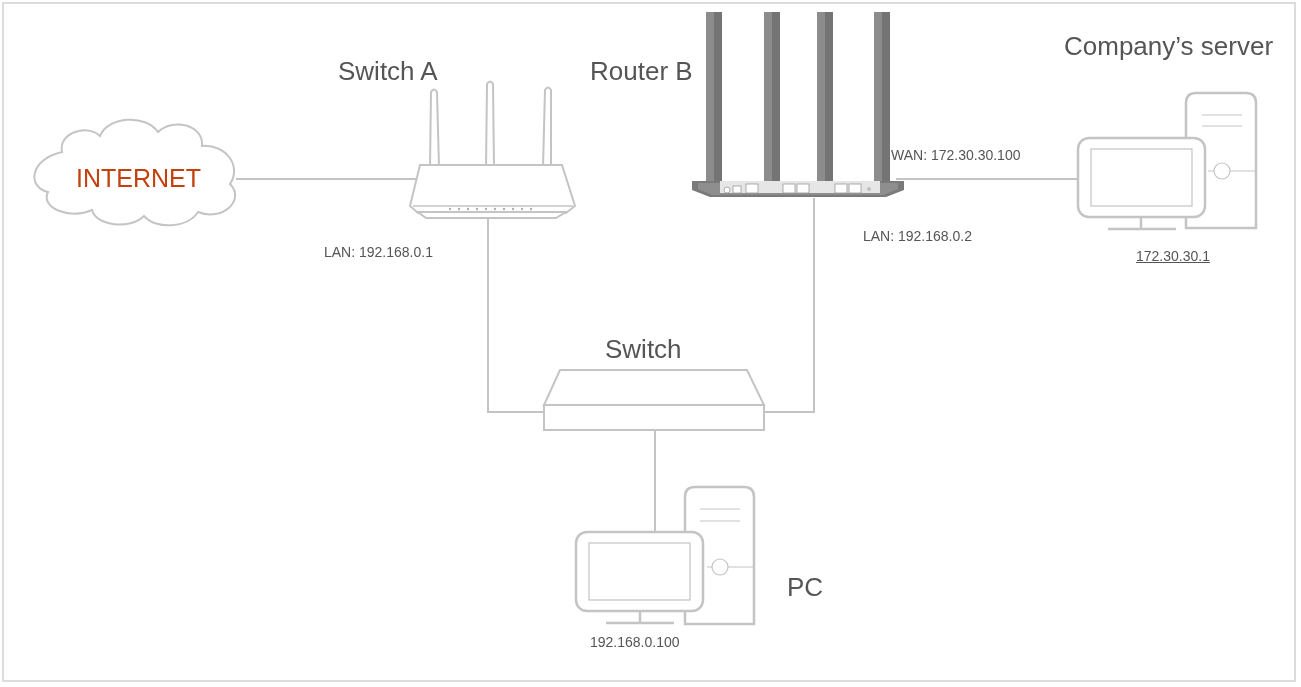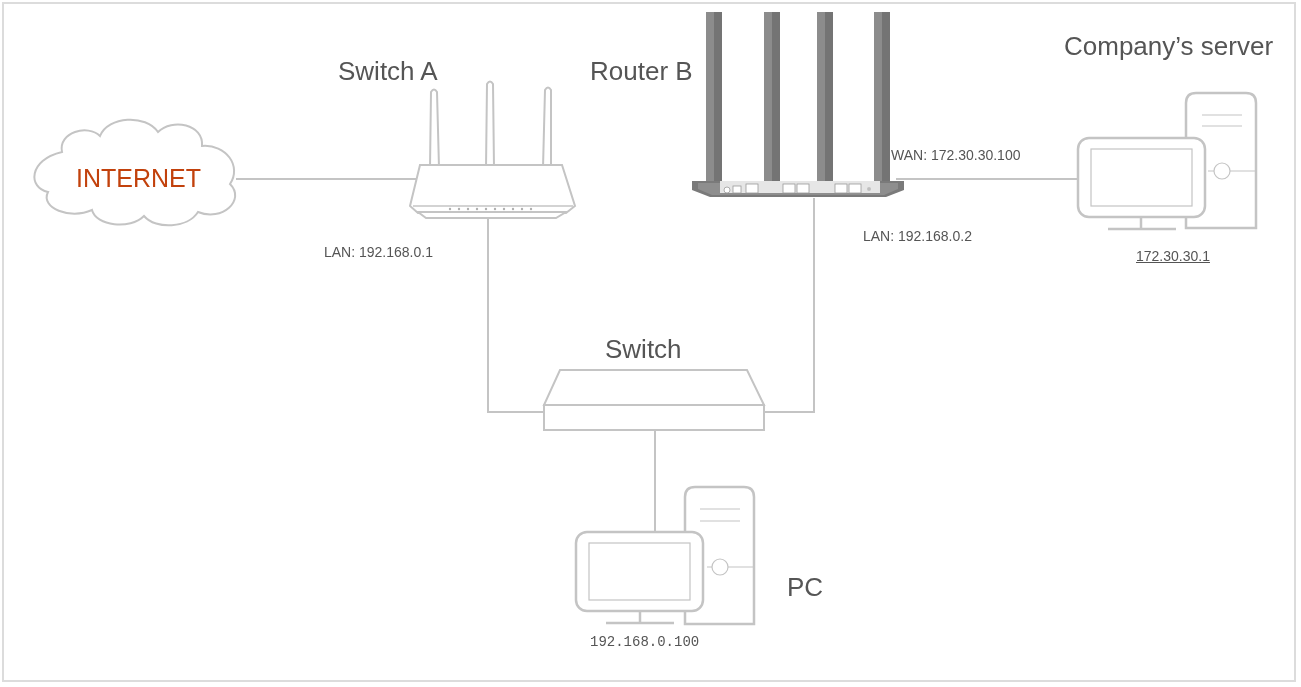--- a/index.html
+++ b/index.html
@@ -112,13 +112,13 @@
 <div class="lbl cloud" style="left:76px; top:164px;">INTERNET</div>
 <div class="lbl big" style="left:338px; top:56px;">Switch A</div>
 <div class="lbl big" style="left:590px; top:56px;">Router B</div>
 <div class="lbl big" style="left:1064px; top:31px;text-align:right;">Company’s server</div>
 <div class="lbl small" style="left:324px; top:244px;">LAN: 192.168.0.1</div>
 <div class="lbl small" style="left:827px; top:228px;margin-left:36px;">LAN: 192.168.0.2</div>
 <div class="lbl small" style="left:891px; top:147px;">WAN: 172.30.30.100</div>
 <div class="lbl small" style="left:1136px; top:248px;text-decoration:underline;">172.30.30.1</div>
 <div class="lbl big" style="left:605px; top:334px;">Switch</div>
 <div class="lbl big" style="left:787px; top:572px;">PC</div>
-<div class="lbl small" style="left:590px; top:634px;font-family:Liberation Mono, monospace;">192.168.0.100</div>
+<div class="lbl small" style="left:590px; top:634px;">192.168.0.100</div>
 
 </body></html>

